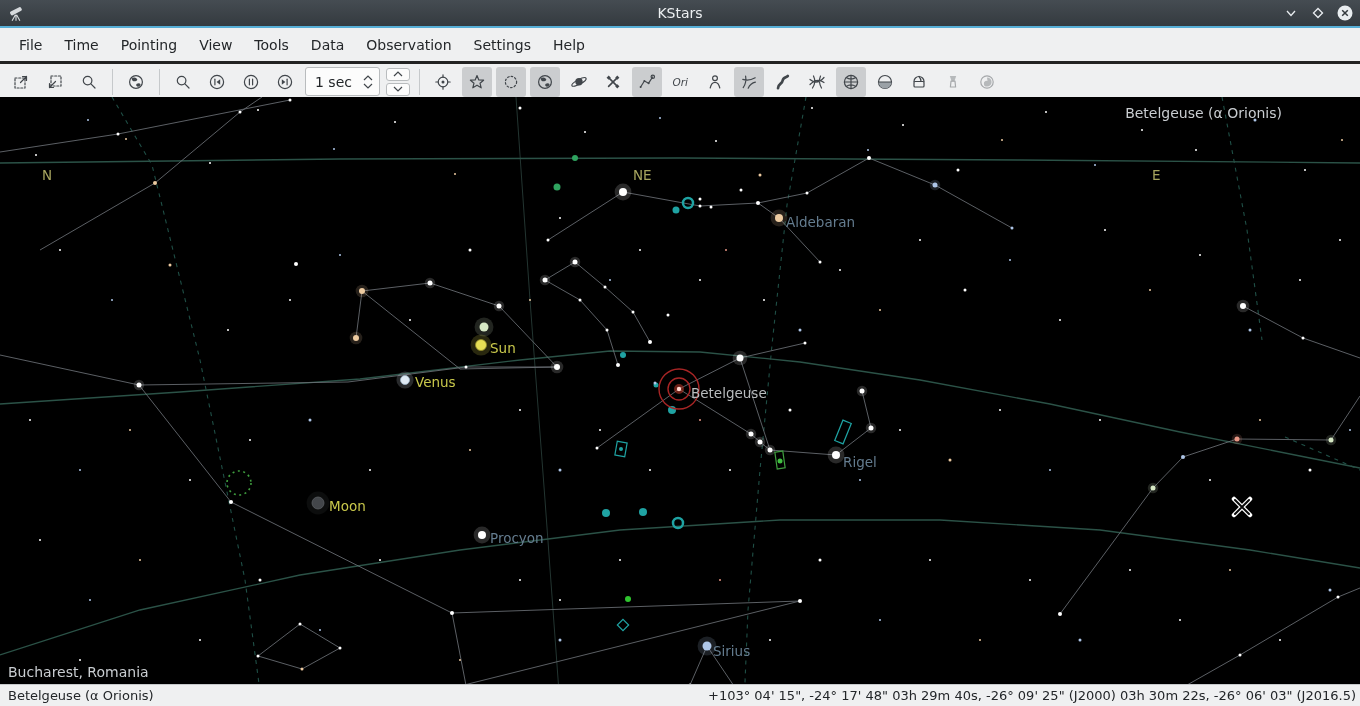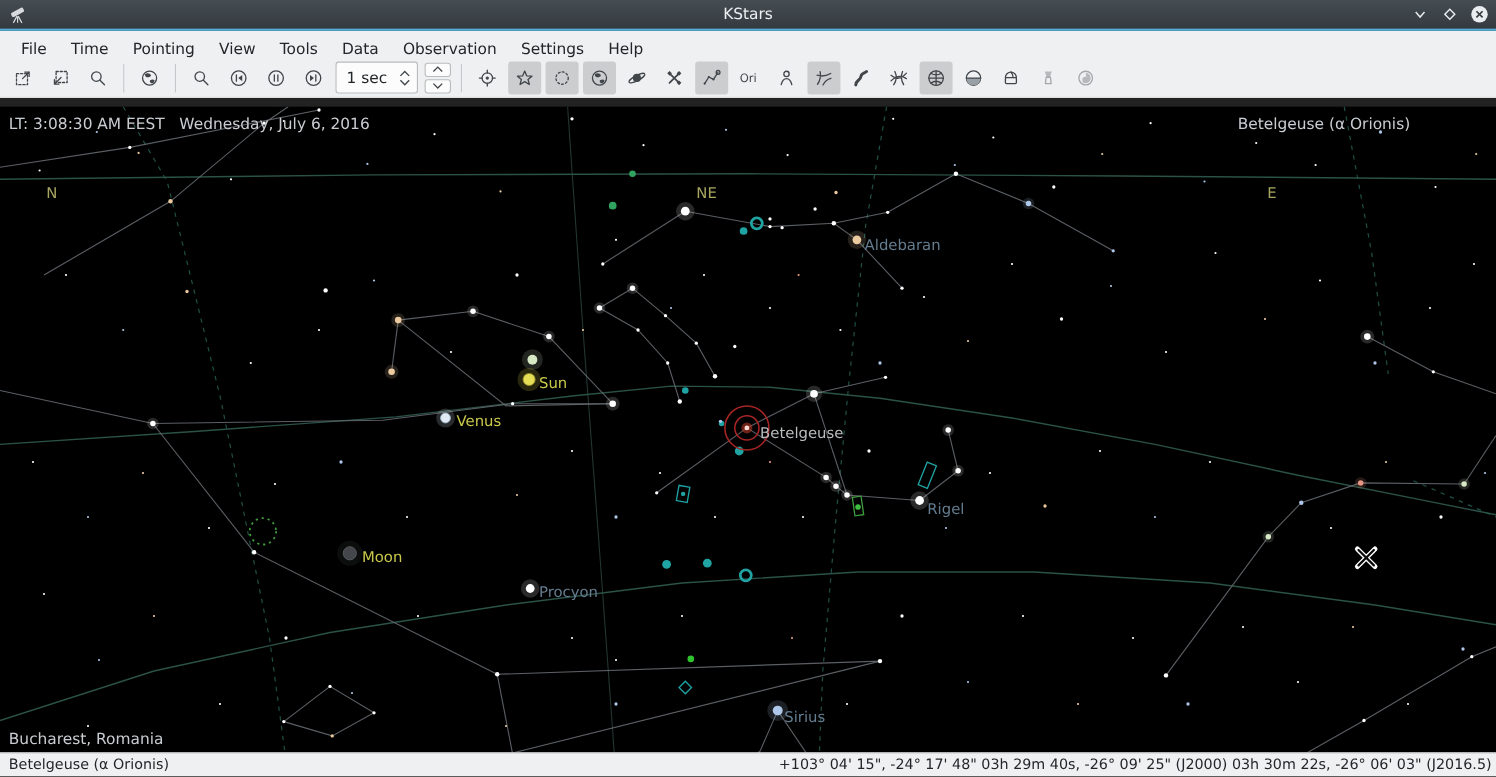--- a/index.html
+++ b/index.html
@@ -13,25 +13,25 @@
     display:flex;align-items:center;}
   #titlebar .app-icon{position:absolute;left:6px;top:3px;width:20px;height:20px;}
   #titlebar .title{flex:1;text-align:center;color:#eceff1;font-size:14px;}
   #win-buttons{position:absolute;right:6px;top:4px;display:flex;gap:9px;align-items:center;}
   .win-btn{width:18px;height:18px;cursor:pointer;}
   
   #menubar{position:absolute;top:28px;left:0;width:1360px;height:33px;background:#eff0f1;
     display:flex;align-items:center;padding-left:8px;box-sizing:border-box;}
   .menu-item{color:#232629;font-size:14px;padding:6px 11px;cursor:default;}
   
-  #toolbar{position:absolute;top:53px;left:0;width:1360px;height:36px;background:#eff0f1;
+  #toolbar{position:absolute;top:64px;left:0;width:1360px;height:36px;background:#eff0f1;
     display:flex;align-items:center;padding-left:4px;box-sizing:border-box;
     border-bottom:1px solid #dcdee0;}
   .tb-btn{width:30px;height:30px;margin:0 2px;border-radius:3px;display:flex;
-    align-items:center;justify-content:center;flex:0 0 auto;cursor:pointer;}
+    align-items:center;justify-content:center;flex:0 0 auto;cursor:pointer;font-style:italic;}
   .tb-btn.pressed{background:#cbcdcf;}
   .tb-btn.disabled{opacity:.42;}
   .tb-sep{width:1px;height:26px;background:#c6c9cb;margin:0 6px;flex:0 0 auto;}
   .tb-spin{display:flex;align-items:center;height:27px;background:#fcfcfc;
     border:1px solid #b9bcbe;border-radius:3px;margin:0 3px;padding:0 4px 0 9px;
     flex:0 0 auto;cursor:text;}
   .tb-spin .val{font-size:14px;color:#232629;min-width:46px;}
   .tb-stepper{display:flex;flex-direction:column;gap:2px;margin:0 3px;flex:0 0 auto;}
   .tb-stepper button{width:24px;height:13px;border:1px solid #b9bcbe;border-radius:3px;
     background:#fcfcfc;padding:0;display:flex;align-items:center;justify-content:center;cursor:pointer;}
@@ -591,21 +591,20 @@
         <text x="786" y="227" fill="#647c8f" font-size="13.5">Aldebaran</text>
         <text x="691" y="398" fill="#b9bcbe" font-size="13.5">Betelgeuse</text>
         <text x="843" y="467" fill="#647c8f" font-size="13.5">Rigel</text>
         <text x="490" y="543" fill="#647c8f" font-size="13.5">Procyon</text>
         <text x="713" y="656" fill="#647c8f" font-size="13.5">Sirius</text>
         <path d="M1234 499 L1250 515 M1250 499 L1234 515" stroke="#ffffff" stroke-width="4.5" stroke-linecap="round" fill="none"></path>
         <path d="M1235 500 L1249 514 M1249 500 L1235 514" stroke="#0a0a0a" stroke-width="2" stroke-linecap="round" fill="none"></path>
       </svg>
     </div>
 
-  <div class="overlay" id="info-time">LT: 3:08:30 AM EEST   Wednesday, July 6, 2016</div>
   <div class="overlay" id="info-focus">Betelgeuse (α Orionis)</div>
   <div class="overlay" id="info-location">Bucharest, Romania</div>
 
   <div id="statusbar">
     <span class="sb-left">Betelgeuse (α Orionis)</span>
     <span class="sb-right">+103° 04' 15", -24° 17' 48"  03h 29m 40s, -26° 09' 25" (J2000)  03h 30m 22s, -26° 06' 03" (J2016.5)</span>
   </div>
 </div>
 
 </body></html>

